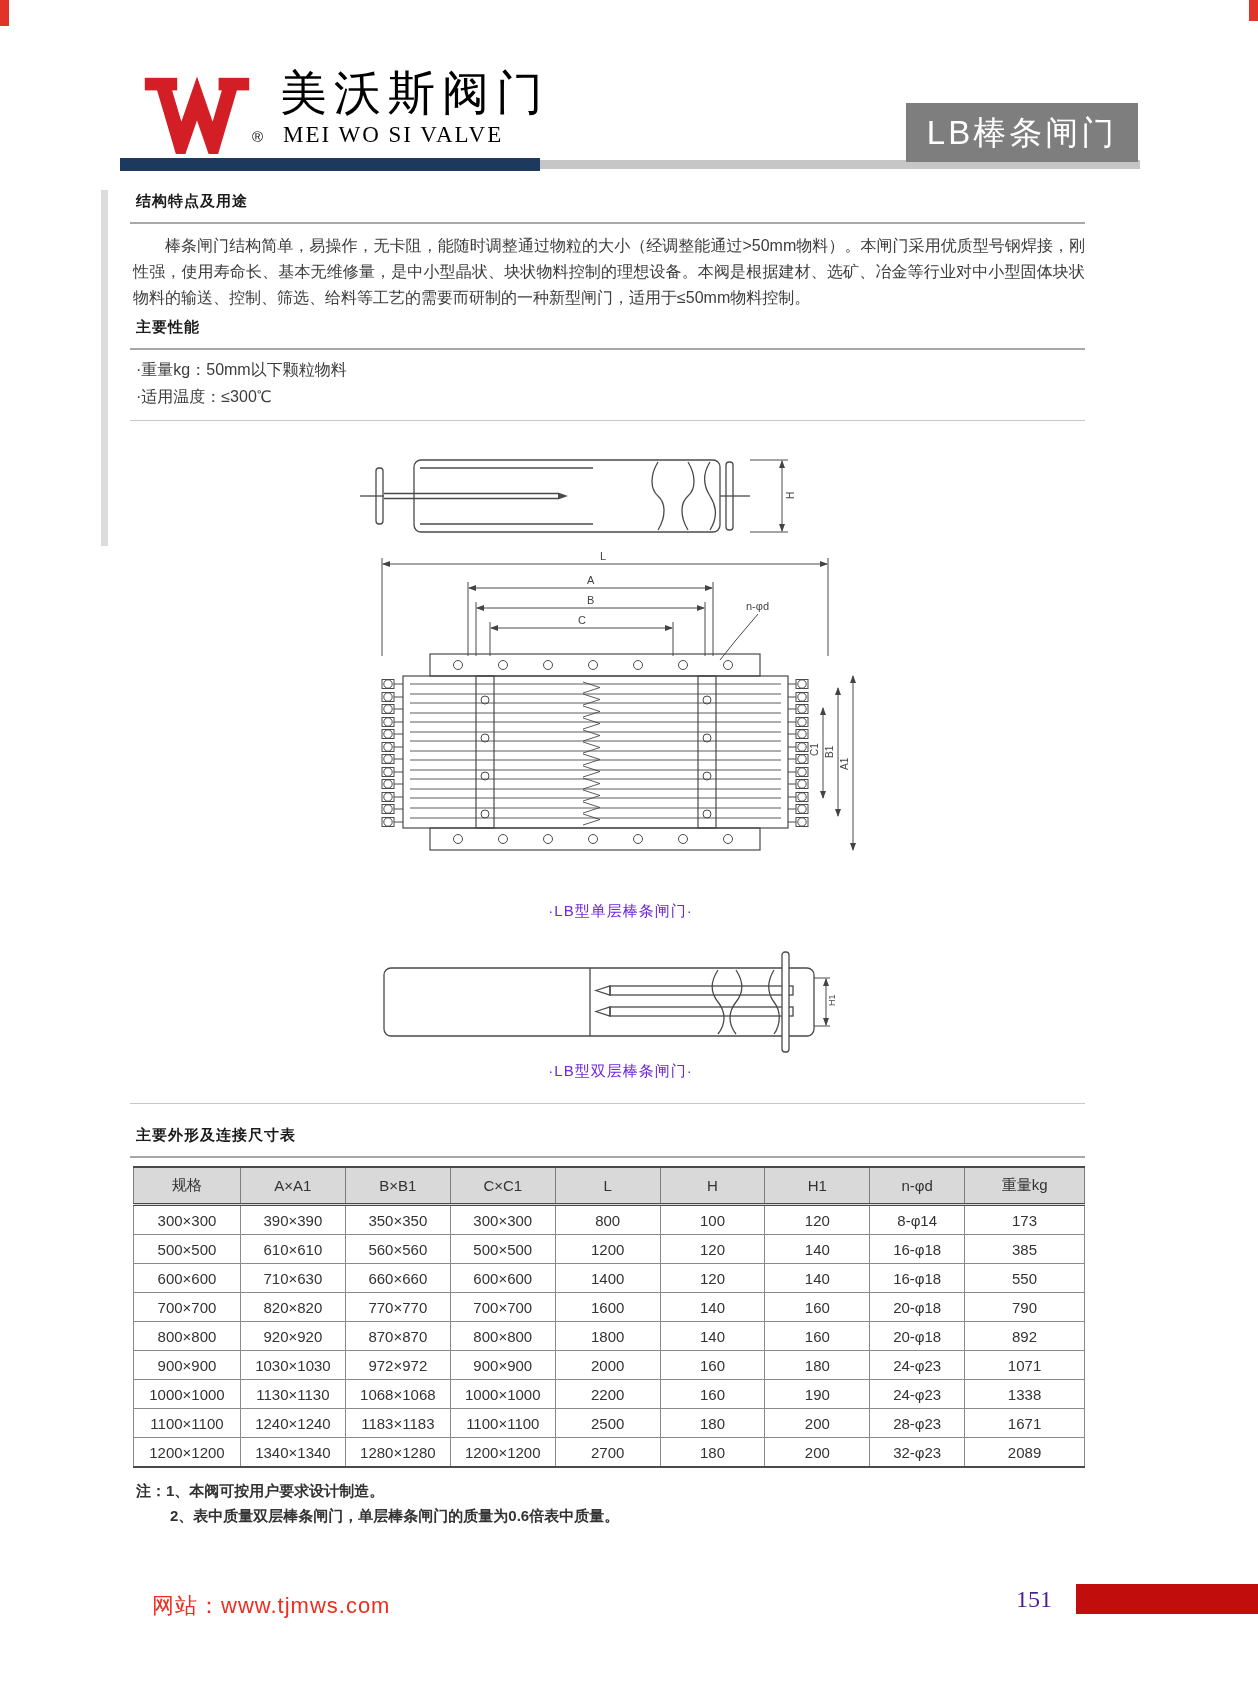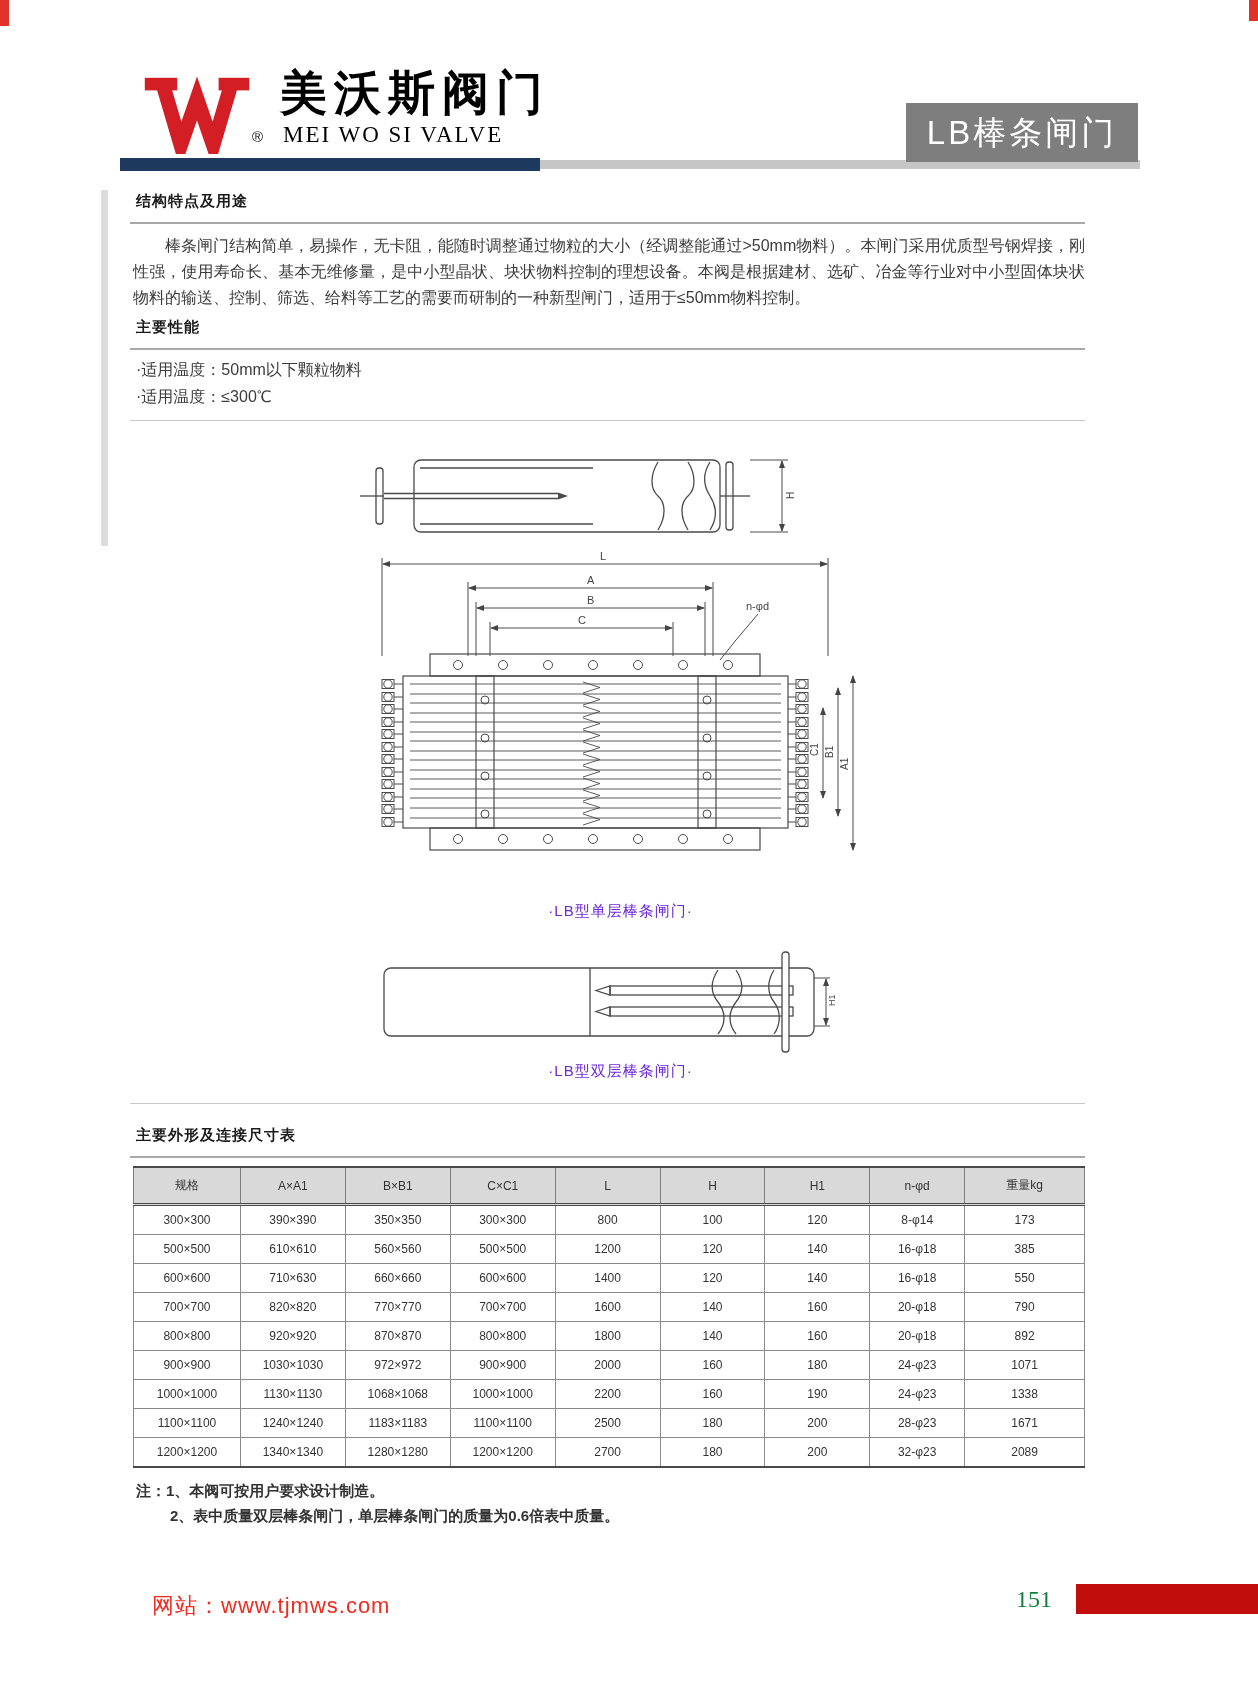--- a/index.html
+++ b/index.html
@@ -8,54 +8,54 @@
   .abs{position:absolute;}
 
   
   .crop-l{left:0;top:0;width:9px;height:26px;background:#e2332b;}
   .crop-r{left:1249px;top:0;width:9px;height:21px;background:#e2332b;}
   .scan-strip{left:101px;top:190px;width:7px;height:356px;background:#dcdcdc;}
 
   
   .logo-mark{left:143px;top:70px;}
   .logo-reg{left:252px;top:128px;font-size:15px;color:#111;}
-  .brand-cn{left:280px;top:62px;font-family:"DejaVu Serif",serif;font-weight:bold;
+  .brand-cn{left:280px;top:62px;font-family:"DejaVu Serif",serif;font-weight:normal;
             font-size:47px;letter-spacing:7px;color:#000;}
   .brand-en{left:283px;top:122px;font-family:"Liberation Serif",serif;font-size:23px;
             letter-spacing:2px;color:#000;}
   .navy-bar{left:120px;top:158px;width:420px;height:13px;background:#1d3a5e;}
   .gray-bar{left:540px;top:160px;width:600px;height:9px;background:#c6c6c6;}
   .title-box{left:906px;top:103px;width:232px;height:59px;background:#7e7e7e;color:#fff;
              font-size:33px;line-height:59px;text-align:center;letter-spacing:3px;}
 
   
   .sec-h{font-size:15px;font-weight:bold;color:#1b1b1b;letter-spacing:1px;}
   .rule2{left:130px;width:955px;height:2px;background:#a8a8a8;}
   .rule1{left:130px;width:955px;height:1px;background:#c8c8c8;}
   .para{left:133px;width:952px;font-size:16px;line-height:26px;color:#3c3c3c;
         text-indent:2em;text-align:justify;}
   .bullets{left:136px;font-size:16px;color:#3c3c3c;}
   .bullets div{line-height:27px;}
 
   .caption{left:368px;width:505px;text-align:center;font-size:15px;color:#6d28d9;letter-spacing:1px;}
 
   
-  .tbl{border-collapse:collapse;width:952px;font-size:12px;color:#333;
+  .tbl{border-collapse:collapse;width:952px;font-size:15px;color:#333;
        border-top:2px solid #4a4a4a;border-bottom:2px solid #4a4a4a;}
   .tbl th{background:#d9d9d9;border:1px solid #7d7d7d;border-top:2px solid #4a4a4a;
           border-bottom:3px double #4a4a4a;height:33px;font-weight:400;}
   .tbl td{border:1px solid #8a8a8a;height:26px;text-align:center;}
 
   .notes{left:136px;font-size:15px;color:#333;}
   .notes div{line-height:25px;font-weight:bold;}
   .notes div:nth-child(2){padding-left:34px;}
 
   
   .site{left:152px;top:1591px;font-size:22px;color:#ef2c1f;letter-spacing:1px;}
-  .pageno{left:1016px;top:1586px;font-size:24px;color:#15803d;font-family:"Liberation Serif",serif;}
+  .pageno{left:1016px;top:1586px;font-size:24px;color:#4c1d95;font-family:"Liberation Serif",serif;}
   .red-block{left:1076px;top:1584px;width:182px;height:30px;background:#c20d0d;}
 
   svg text{font-family:"Liberation Sans",sans-serif;fill:#444;}
 </style>
 </head>
 <body>
 
 <div class="page">
 
   <div class="abs crop-l"></div>
@@ -76,21 +76,21 @@
   <div class="abs gray-bar"></div>
   <div class="abs title-box">LB棒条闸门</div>
 
   <div class="abs sec-h" style="left:136px;top:192px;">结构特点及用途</div>
   <div class="abs rule2" style="top:222px;"></div>
   <div class="abs para" style="top:233px;">棒条闸门结构简单，易操作，无卡阻，能随时调整通过物粒的大小（经调整能通过&gt;50mm物料）。本闸门采用优质型号钢焊接，刚性强，使用寿命长、基本无维修量，是中小型晶状、块状物料控制的理想设备。本阀是根据建材、选矿、冶金等行业对中小型固体块状物料的输送、控制、筛选、给料等工艺的需要而研制的一种新型闸门，适用于≤50mm物料控制。</div>
 
   <div class="abs sec-h" style="left:136px;top:318px;">主要性能</div>
   <div class="abs rule2" style="top:348px;"></div>
   <div class="abs bullets" style="top:356px;">
-      <div>·适用温度：50mm以下颗粒物料</div>
+      <div>·重量kg：50mm以下颗粒物料</div>
       <div>·适用温度：≤300℃</div>
     </div>
   <div class="abs rule1" style="top:420px;"></div>
 
   <div class="abs" style="left:358px;top:447px;">
     <svg width="445" height="98" viewBox="0 0 445 98">
       <defs>
         <marker id="a1s" markerWidth="9" markerHeight="8" refX="1" refY="3" orient="auto">
             <path d="M8,0 L0,3 L8,6 z" fill="#444"></path>
           </marker>

